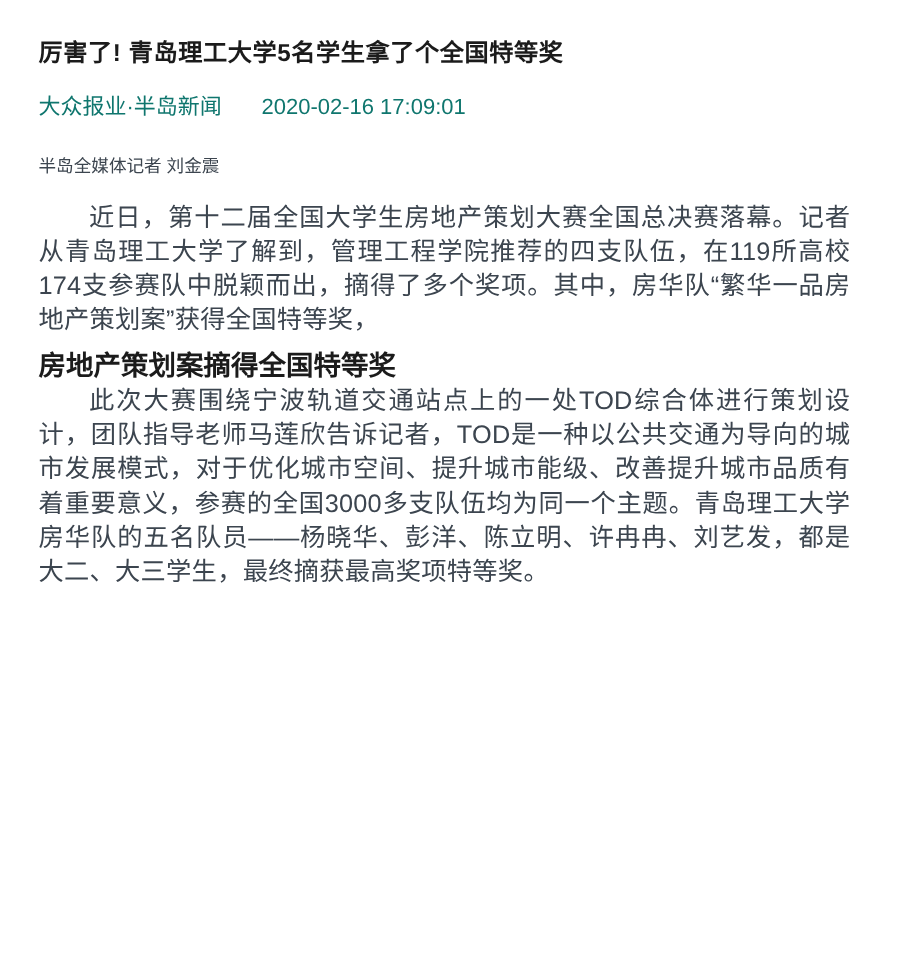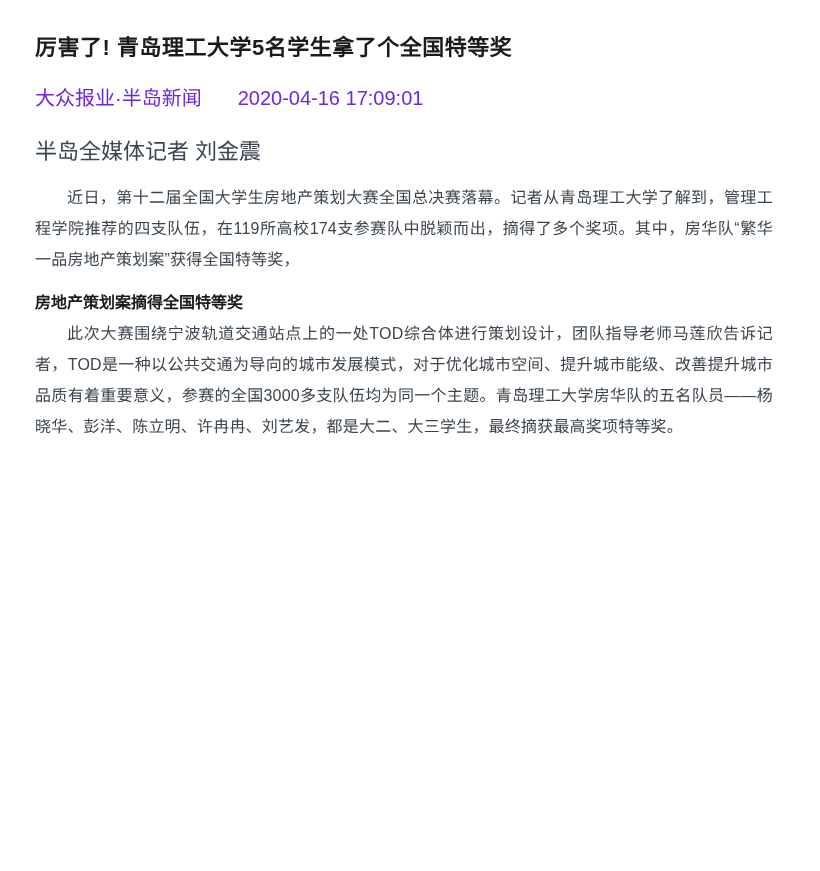--- a/index.html
+++ b/index.html
@@ -26,58 +26,58 @@
     color: #1b1b1b;
     letter-spacing: 0.5px;
   }
   .article-meta {
     margin-top: 23px;
     display: flex;
     align-items: baseline;
     gap: 36px;
     font-size: 20px;
     line-height: 24px;
-    color: #6d28d9;
+    color: #0f766e;
   }
   .byline {
     margin: 29px 0 0 0;
-    font-size: 22px;
+    font-size: 16px;
     line-height: 25px;
     color: #3c454f;
   }
   .para {
     margin: 0;
-    font-size: 16px;
+    font-size: 23px;
     line-height: 31px;
     color: #3c454f;
     text-indent: 2em;
     text-align: justify;
     letter-spacing: 0.2px;
   }
   .para.first { margin-top: 18px; }
   .para.after-head { }
   .para.follow { margin-top: 8px; }
   .section-subheading {
     margin: 12px 0 0 0;
-    font-size: 16px;
+    font-size: 25px;
     line-height: 31px;
     font-weight: 700;
     color: #1b1b1b;
   }
 </style>
 </head>
 <body>
 
 <div class="article">
 
   <h1 class="article-title">厉害了! 青岛理工大学5名学生拿了个全国特等奖</h1>
 
   <div class="article-meta">
     <span>大众报业·半岛新闻</span>
-    <span>2020-04-16 17:09:01</span>
+    <span>2020-02-16 17:09:01</span>
   </div>
 
   <p class="byline">半岛全媒体记者 刘金震</p>
 
   <p class="para first">近日，第十二届全国大学生房地产策划大赛全国总决赛落幕。记者从青岛理工大学了解到，管理工程学院推荐的四支队伍，在119所高校174支参赛队中脱颖而出，摘得了多个奖项。其中，房华队“繁华一品房地产策划案”获得全国特等奖，</p>
 
   <h2 class="section-subheading">房地产策划案摘得全国特等奖</h2>
 
   <p class="para after-head">此次大赛围绕宁波轨道交通站点上的一处TOD综合体进行策划设计，团队指导老师马莲欣告诉记者，TOD是一种以公共交通为导向的城市发展模式，对于优化城市空间、提升城市能级、改善提升城市品质有着重要意义，参赛的全国3000多支队伍均为同一个主题。青岛理工大学房华队的五名队员——杨晓华、彭洋、陈立明、许冉冉、刘艺发，都是大二、大三学生，最终摘获最高奖项特等奖。</p>
 

